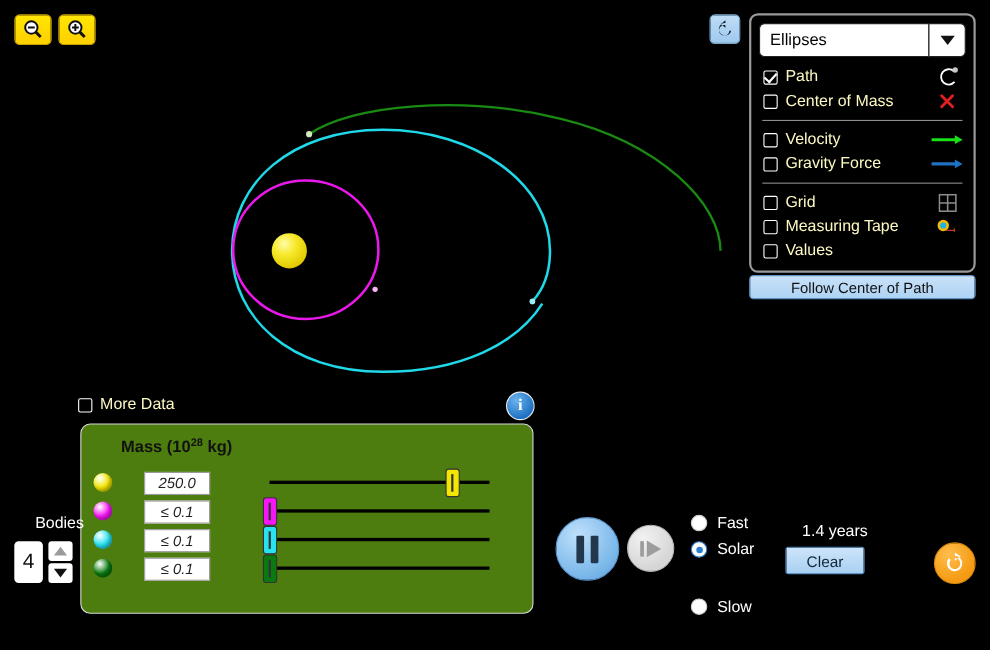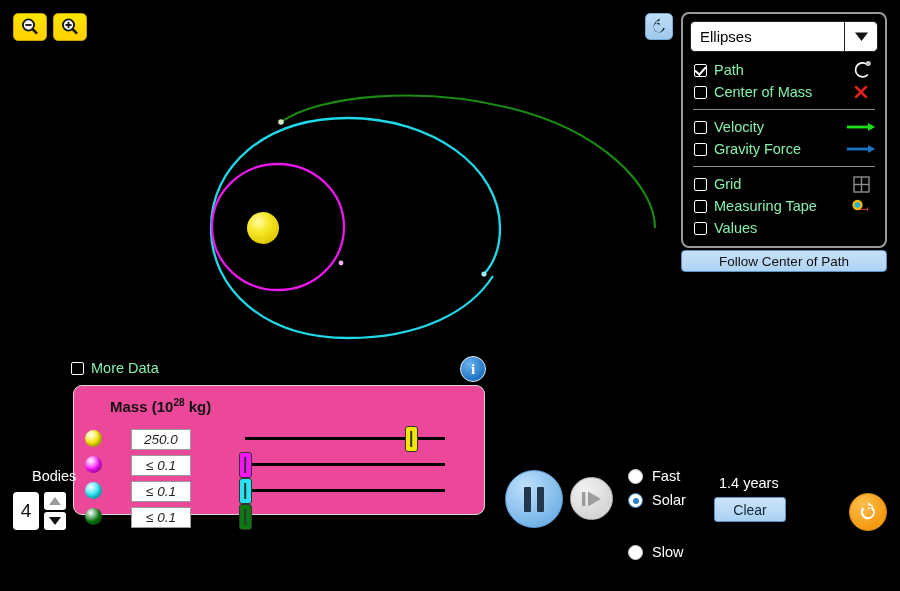--- a/index.html
+++ b/index.html
@@ -51,21 +51,21 @@
     display: flex; align-items: center; height: 22px; padding: 0 2px 0 4px; cursor: pointer;
   }
   .cb-box {
     width: 13px; height: 13px; border: 1.6px solid #fff; border-radius: 2px;
     background: #000; margin-right: 7px; flex: none; position: relative;
   }
   .cb-box.checked::after {
     content: ""; position: absolute; left: 2px; top: -1px; width: 5px; height: 9px;
     border: solid #fff; border-width: 0 2px 2px 0; transform: rotate(42deg);
   }
-  .cb-label { color: #86efac; font-size: 14.5px; flex: 1; white-space: nowrap; }
+  .cb-label { color: #fef9c3; font-size: 14.5px; flex: 1; white-space: nowrap; }
   .cb-icon { width: 30px; display: flex; align-items: center; justify-content: center; flex: none; }
   .panel-sep { height: 1px; background: #8d8d8d; margin: 6px 3px; }
 
   #follow-com-btn {
     position: absolute; left: 681px; top: 250px; width: 206px; height: 22px;
     background: linear-gradient(#c8e1f8, #aed3f4); border: 1px solid #5e92c4; border-radius: 4px;
     color: #111; font-size: 13.5px; display: flex; align-items: center; justify-content: center;
     cursor: pointer;
   }
 
@@ -76,22 +76,22 @@
 
   #info-btn {
     position: absolute; left: 460px; top: 356px; width: 26px; height: 26px; border-radius: 50%;
     background: radial-gradient(circle at 35% 30%, #6cb3ee, #1f72c4 70%);
     border: 1.5px solid #e9eff5; display: flex; align-items: center; justify-content: center;
     color: #fff; font-size: 15px; font-weight: bold; font-family: "Liberation Serif", serif;
     cursor: pointer;
   }
 
   #mass-panel {
-    position: absolute; left: 73px; top: 385px; width: 412px; height: 130px;
-    background: #ec4899; border-radius: 9px; border: 1px solid #d7d7d7;
+    position: absolute; left: 73px; top: 385px; width: 412px; height: 173px;
+    background: #4d7c0f; border-radius: 9px; border: 1px solid #d7d7d7;
   }
   #mass-title { position: absolute; left: 36px; top: 11px; font-size: 15px; font-weight: bold; color: #111; }
   #mass-title sup { font-size: 10px; }
 
   .mass-row { position: absolute; left: 0; width: 412px; height: 26px; display: flex; align-items: center; font-style: italic; }
   .body-dot { position: absolute; left: 11px; width: 17px; height: 17px; border-radius: 50%; }
   .mass-value {
     position: absolute; left: 57px; width: 60px; height: 21px; background: #fff;
     border: 1px solid #9a9a9a; display: flex; align-items: center; justify-content: center;
     font-size: 13.5px; color: #222;
@@ -130,33 +130,33 @@
     cursor: pointer;
   }
   #pause-btn .bar { width: 7px; height: 25px; background: #22374d; margin: 0 3px; border-radius: 1px; }
   #step-btn {
     position: absolute; left: 570px; top: 477px; width: 43px; height: 43px; border-radius: 50%;
     background: radial-gradient(circle at 35% 28%, #f2f2f2, #d6d6d6 70%);
     border: 1px solid #b9b9b9; display: flex; align-items: center; justify-content: center;
     cursor: pointer;
   }
 
-  .radio-row { position: absolute; left: 628px; display: flex; align-items: flex-end; cursor: pointer; }
+  .radio-row { position: absolute; left: 628px; display: flex; align-items: flex-start; cursor: pointer; }
   .radio-dot {
     width: 15px; height: 15px; border-radius: 50%; background: #fff; border: 1px solid #cfcfcf;
     margin-right: 9px; position: relative; flex: none;
   }
   .radio-dot.sel { background: #fff; border: 1.5px solid #2a7fd0; }
   .radio-dot.sel::after {
     content: ""; position: absolute; left: 50%; top: 50%; width: 6px; height: 6px;
     border-radius: 50%; background: #2a7fd0; transform: translate(-50%, -50%);
   }
   .radio-label { color: #fff; font-size: 14.5px; }
 
-  #time-readout { position: absolute; left: 719px; top: 475px; width: 80px; color: #fff; font-size: 14.5px; }
+  #time-readout { position: absolute; left: 719px; top: 475px; width: 80px; text-align: center; color: #fff; font-size: 14.5px; }
   #clear-btn {
     position: absolute; left: 714px; top: 497px; width: 72px; height: 25px;
     background: linear-gradient(#cde4f9, #a9d0f2); border: 1px solid #5e92c4; border-radius: 3px;
     color: #0f2638; font-size: 14px; display: flex; align-items: center; justify-content: center;
     cursor: pointer;
   }
   #reset-all-btn {
     position: absolute; left: 849px; top: 493px; width: 38px; height: 38px; border-radius: 50%;
     background: radial-gradient(circle at 35% 28%, #ffbe4d, #f59a12 70%);
     border: 1px solid #d98a0c; display: flex; align-items: center; justify-content: center;

